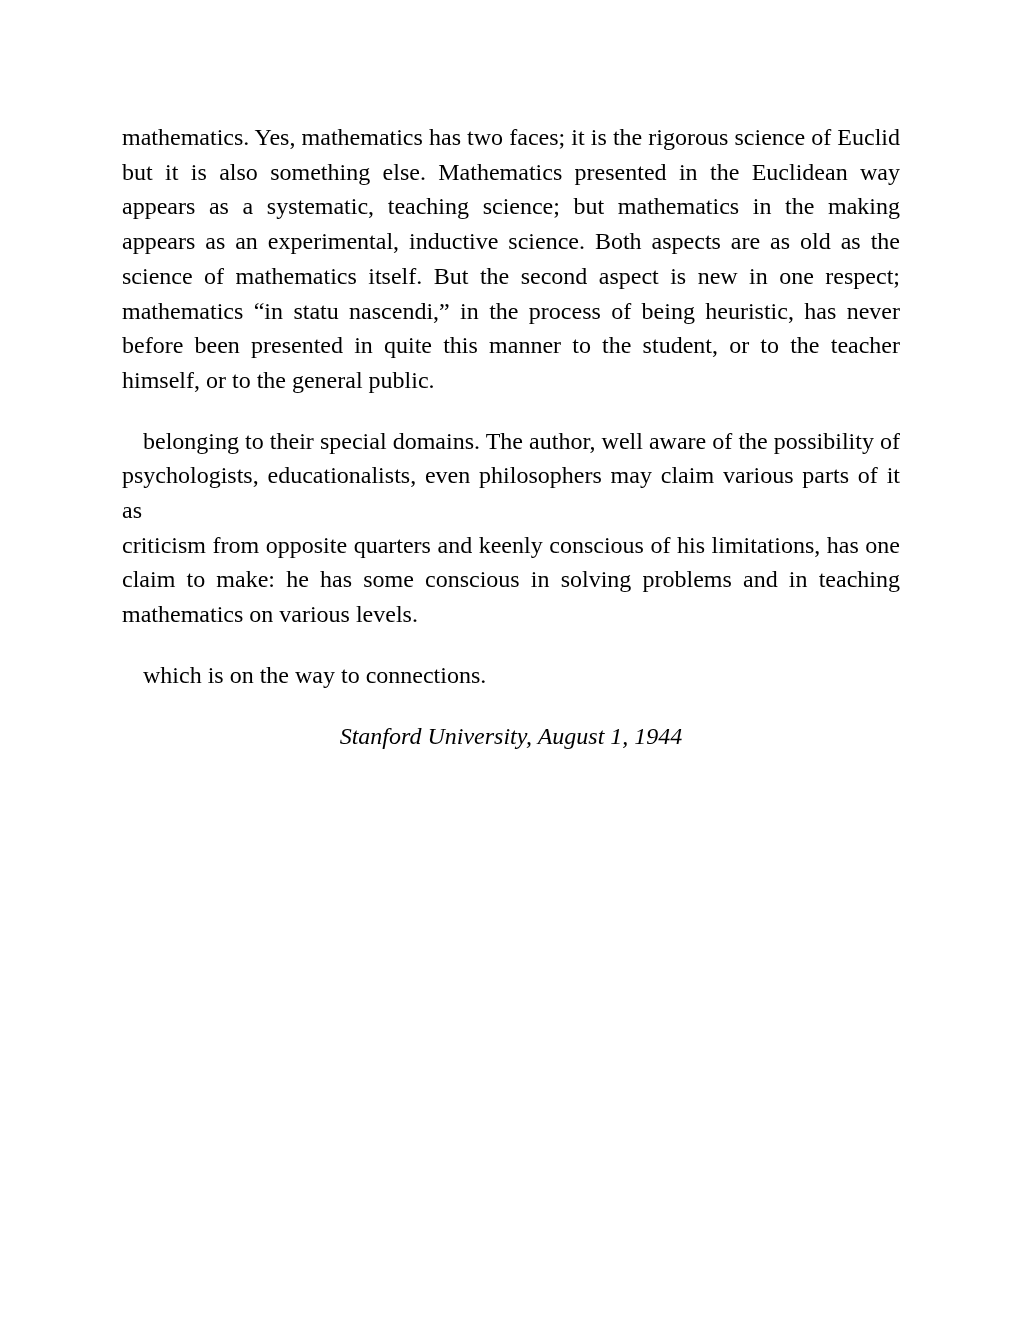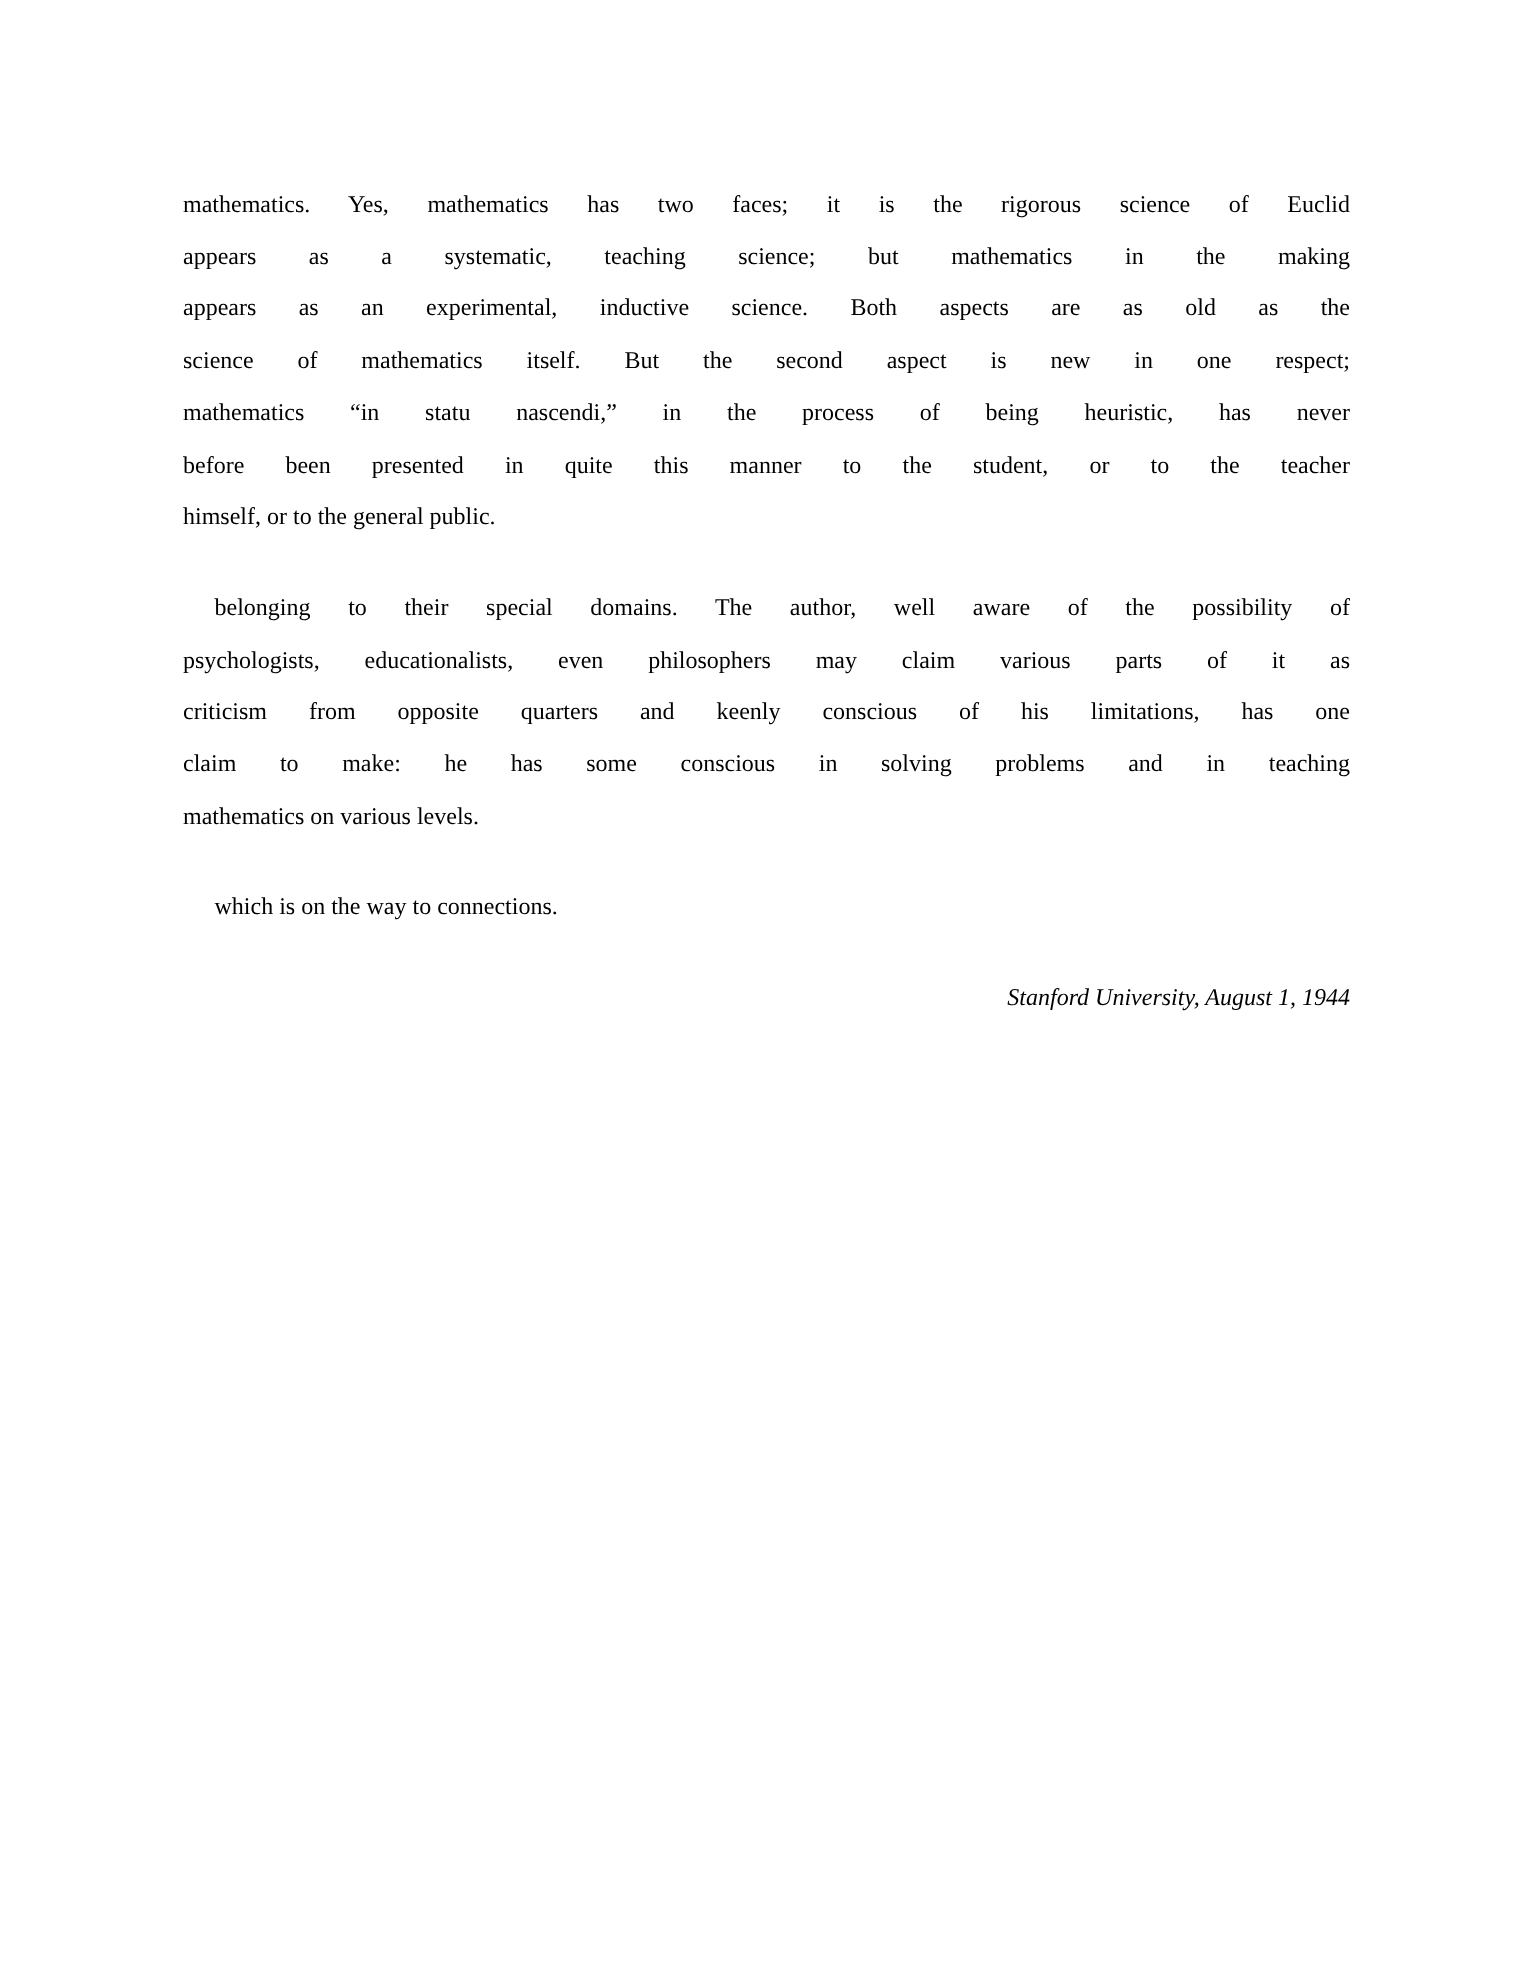--- a/index.html
+++ b/index.html
@@ -7,21 +7,21 @@
     padding: 0;
     background: #ffffff;
   }
   .page {
     position: relative;
     width: 1020px;
     height: 1320px;
     background: #ffffff;
     color: #000000;
     font-family: "Liberation Serif", "DejaVu Serif", serif;
-    font-size: 16px;
+    font-size: 24px;
     line-height: 34.7px;
     overflow: hidden;
   }
   .text-block {
     padding: 120px 120px 0 122px;
   }
   .para {
     margin: 0 0 26px 0;
   }
   .line {
@@ -31,31 +31,32 @@
   }
   .line.last {
     text-align-last: left;
   }
   .para.indent .line:first-child {
     text-indent: 21px;
   }
   .signature {
     font-style: italic;
     margin-top: 18px;
-    text-align: right;
+    text-align: center;
   }
 </style>
 </head>
 <body>
 
 <div class="page">
   <div class="text-block">
     <div id="paragraphs">
         <div class="para">
           <div class="line">mathematics. Yes, mathematics has two faces; it is the rigorous science of Euclid</div>
+          <div class="line">but it is also something else. Mathematics presented in the Euclidean way</div>
           <div class="line">appears as a systematic, teaching science; but mathematics in the making</div>
           <div class="line">appears as an experimental, inductive science. Both aspects are as old as the</div>
           <div class="line">science of mathematics itself. But the second aspect is new in one respect;</div>
           <div class="line">mathematics “in statu nascendi,” in the process of being heuristic, has never</div>
           <div class="line">before been presented in quite this manner to the student, or to the teacher</div>
           <div class="line last">himself, or to the general public.</div>
         </div>
         <div class="para indent">
           <div class="line">belonging to their special domains. The author, well aware of the possibility of</div>
           <div class="line">psychologists, educationalists, even philosophers may claim various parts of it as</div>

